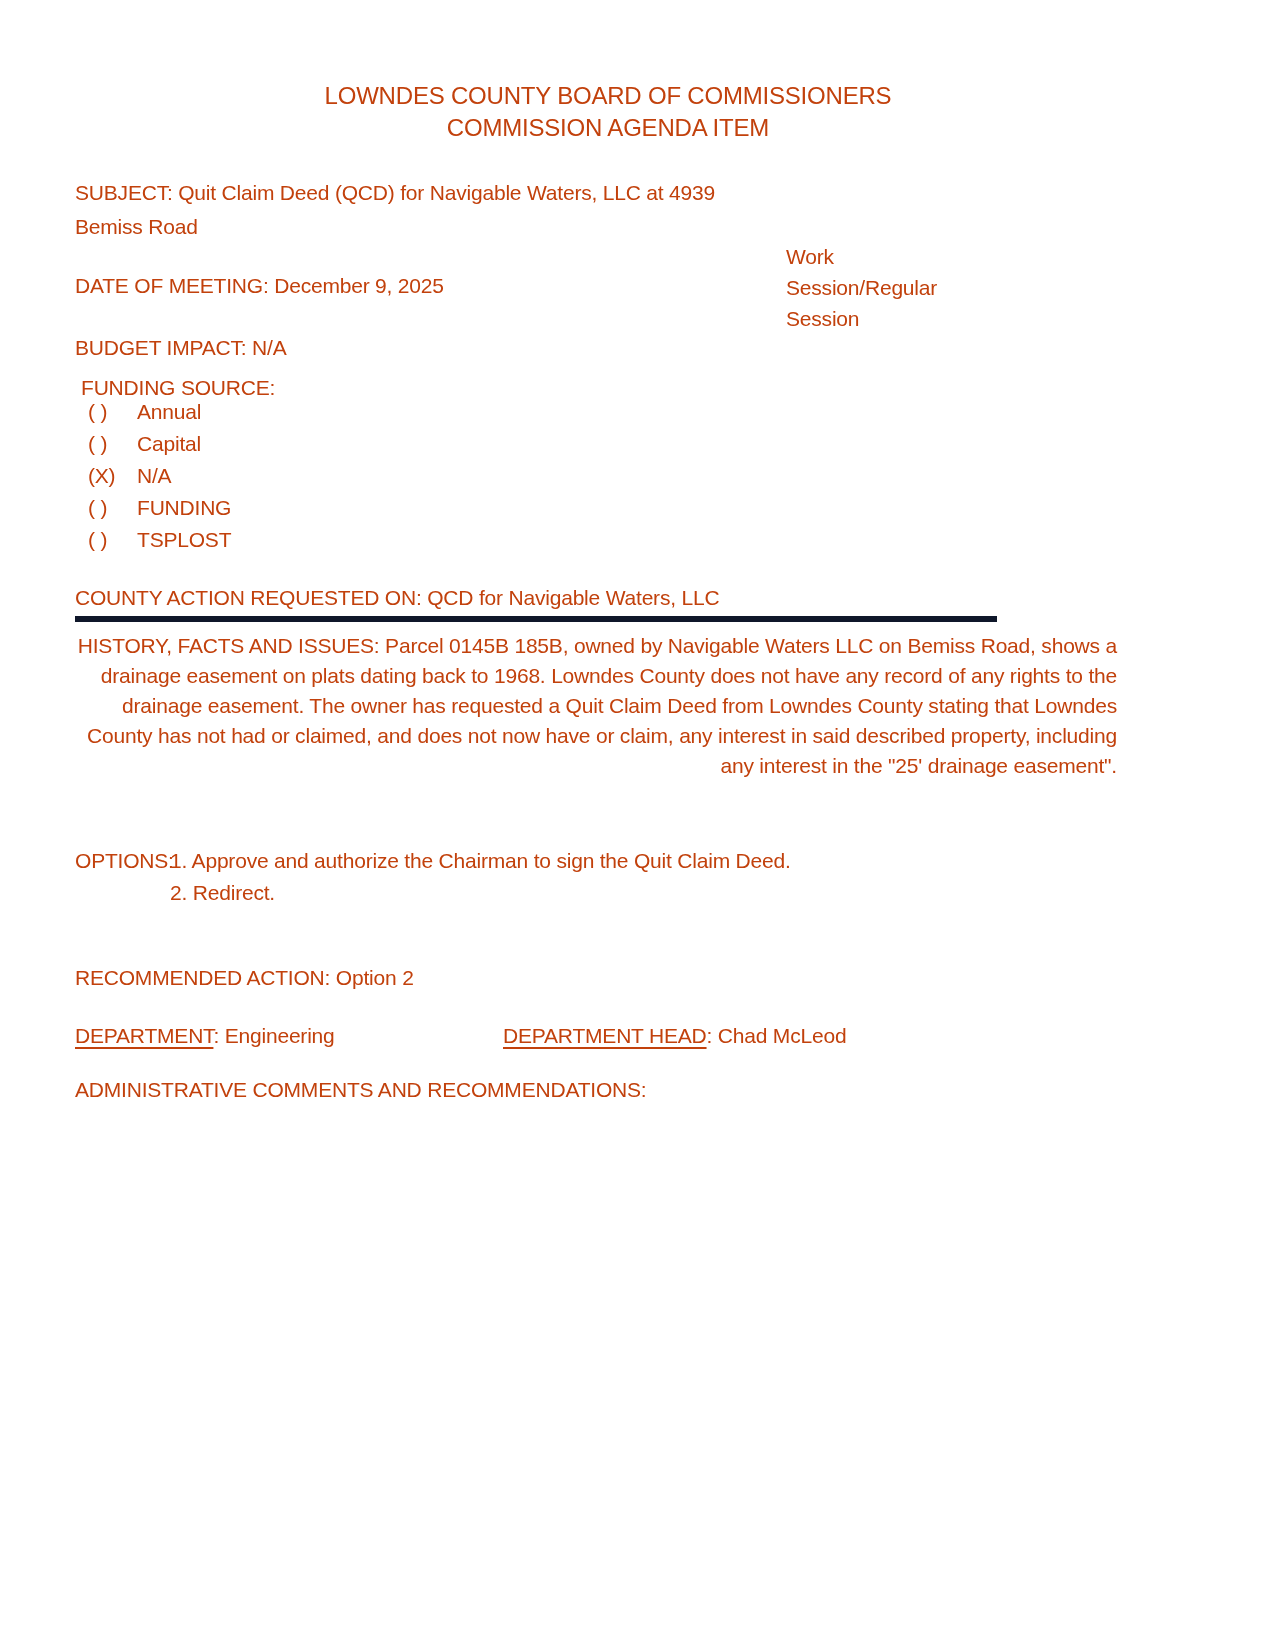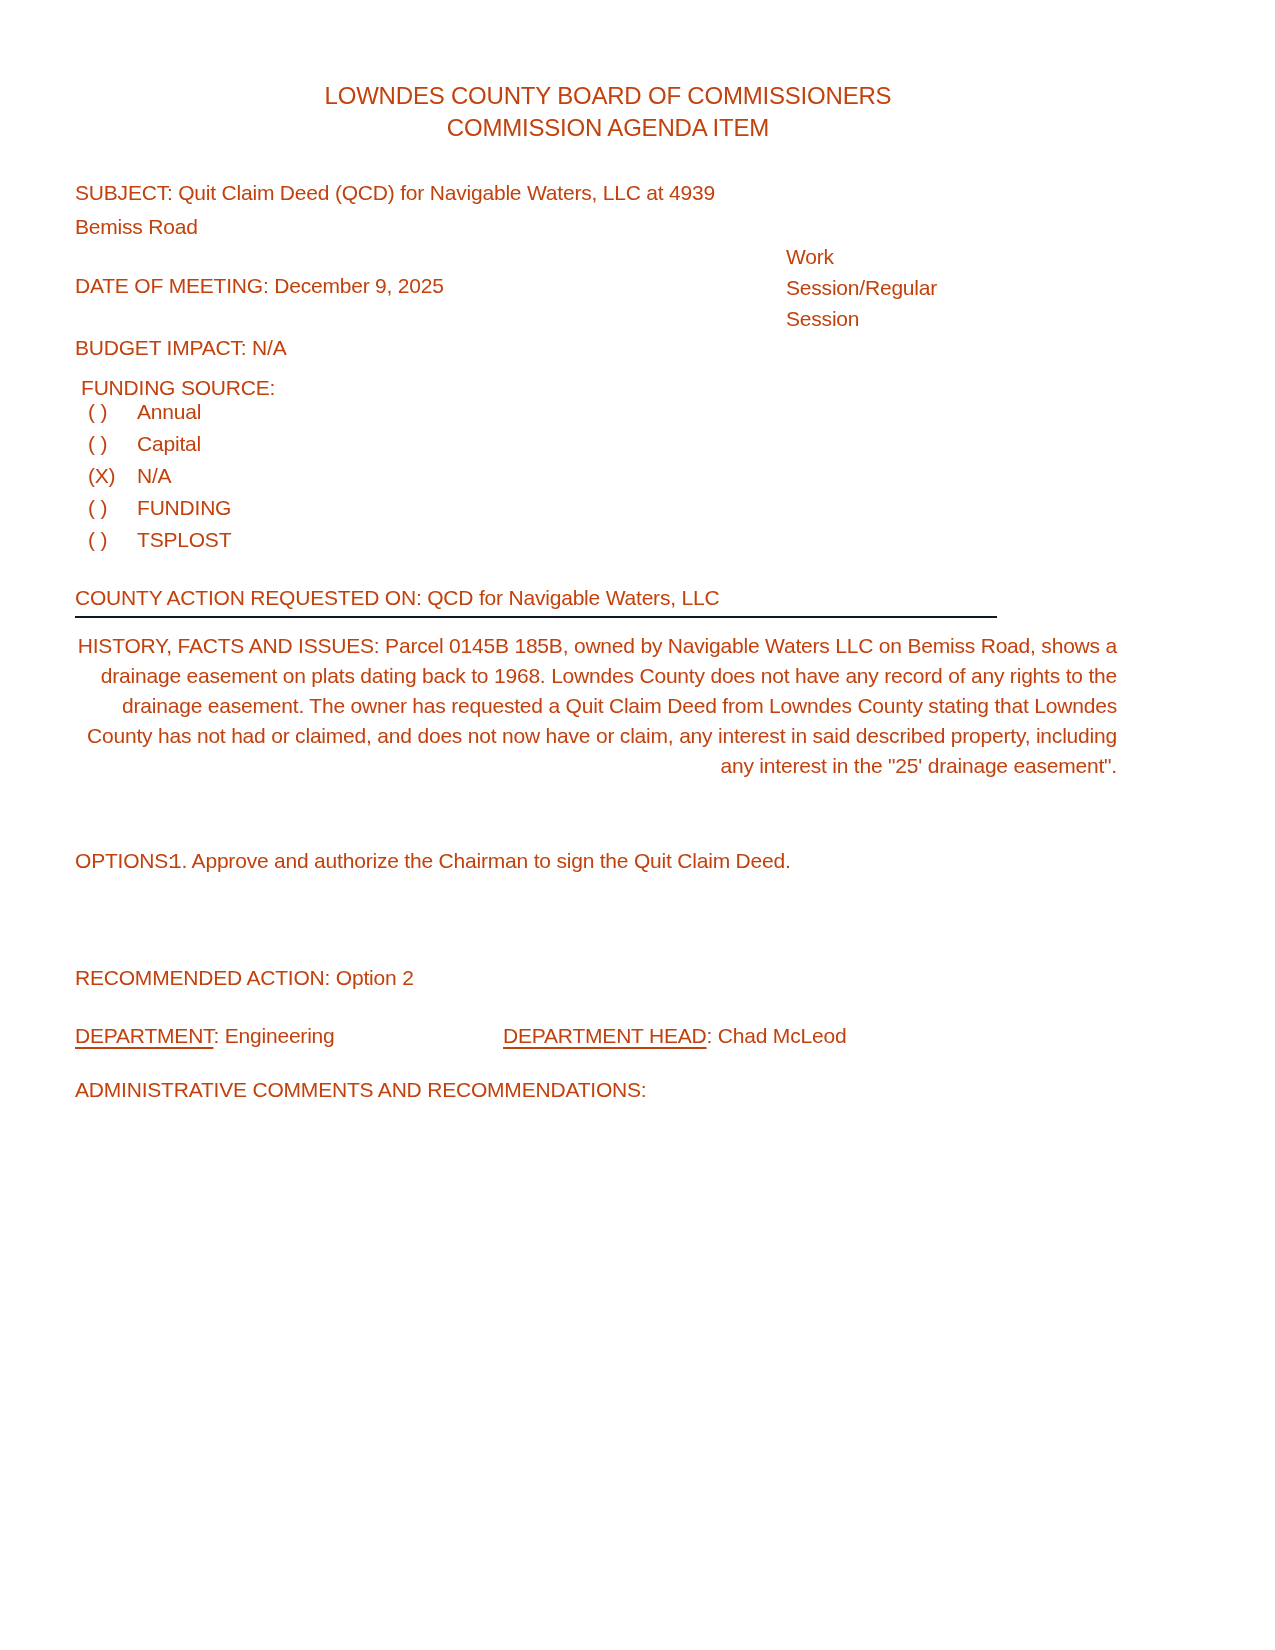--- a/index.html
+++ b/index.html
@@ -28,21 +28,21 @@
   .date-block    { top: 271px; left: 75px; width: 690px; }
   .budget-block  { top: 333px; left: 75px; width: 900px; }
   .funding-label { top: 361px; left: 81px; width: 900px; margin-top: 12px; }
   .funding-list  { top: 396px; left: 88px; width: 400px; }
   .funding-item  { display: flex; height: 32px; line-height: 32px; }
   .funding-item .marker { width: 49px; flex: 0 0 49px; }
   .county-action {
     top: 586px; left: 75px; width: 922px;
     height: 26px; line-height: 24px;
     padding-bottom: 4px;
-    border-bottom: 2px solid #0f172a;
+    border-bottom: 6px solid #0f172a;
     white-space: nowrap;
   }
   .history-block { top: 631px; left: 75px; width: 1042px; line-height: 30px; text-align: right; }
   .options-block { top: 845px; left: 75px; width: 1000px; display: flex; line-height: 32px; }
   .options-label { width: 95px; flex: 0 0 95px; }
   .recommended-block { top: 963px; left: 75px; width: 900px; }
   .dept-block { top: 1021px; left: 75px; width: 1042px; height: 30px; }
   .dept-head-group { position: absolute; left: 428px; top: 0; white-space: nowrap; }
   .dept-group { position: absolute; left: 0; top: 0; white-space: nowrap; }
   .u { text-decoration: underline; text-underline-offset: 4px; }
@@ -92,20 +92,21 @@
   </div>
 
   <div class="abs county-action">COUNTY ACTION REQUESTED ON: QCD for Navigable Waters, LLC</div>
 
   <div class="abs history-block">HISTORY, FACTS AND ISSUES: Parcel 0145B 185B, owned by Navigable Waters LLC on Bemiss Road, shows a drainage easement on plats dating back to 1968. Lowndes County does not have any record of any rights to the drainage easement. The owner has requested a Quit Claim Deed from Lowndes County stating that Lowndes County has not had or claimed, and does not now have or claim, any interest in said described property, including any interest in the "25' drainage easement".</div>
 
   <div class="abs options-block">
     <div class="options-label">OPTIONS:</div>
     <div>
       <div>1. Approve and authorize the Chairman to sign the Quit Claim Deed.</div>
+      <div>2. Redirect.</div>
     </div>
   </div>
 
   <div class="abs recommended-block">RECOMMENDED ACTION: Option 2</div>
 
   <div class="abs admin-block">ADMINISTRATIVE COMMENTS AND RECOMMENDATIONS:</div>
 
   <div class="abs dept-block">
     <span class="dept-group">
       <span class="u">DEPARTMENT</span><span>: Engineering</span>

